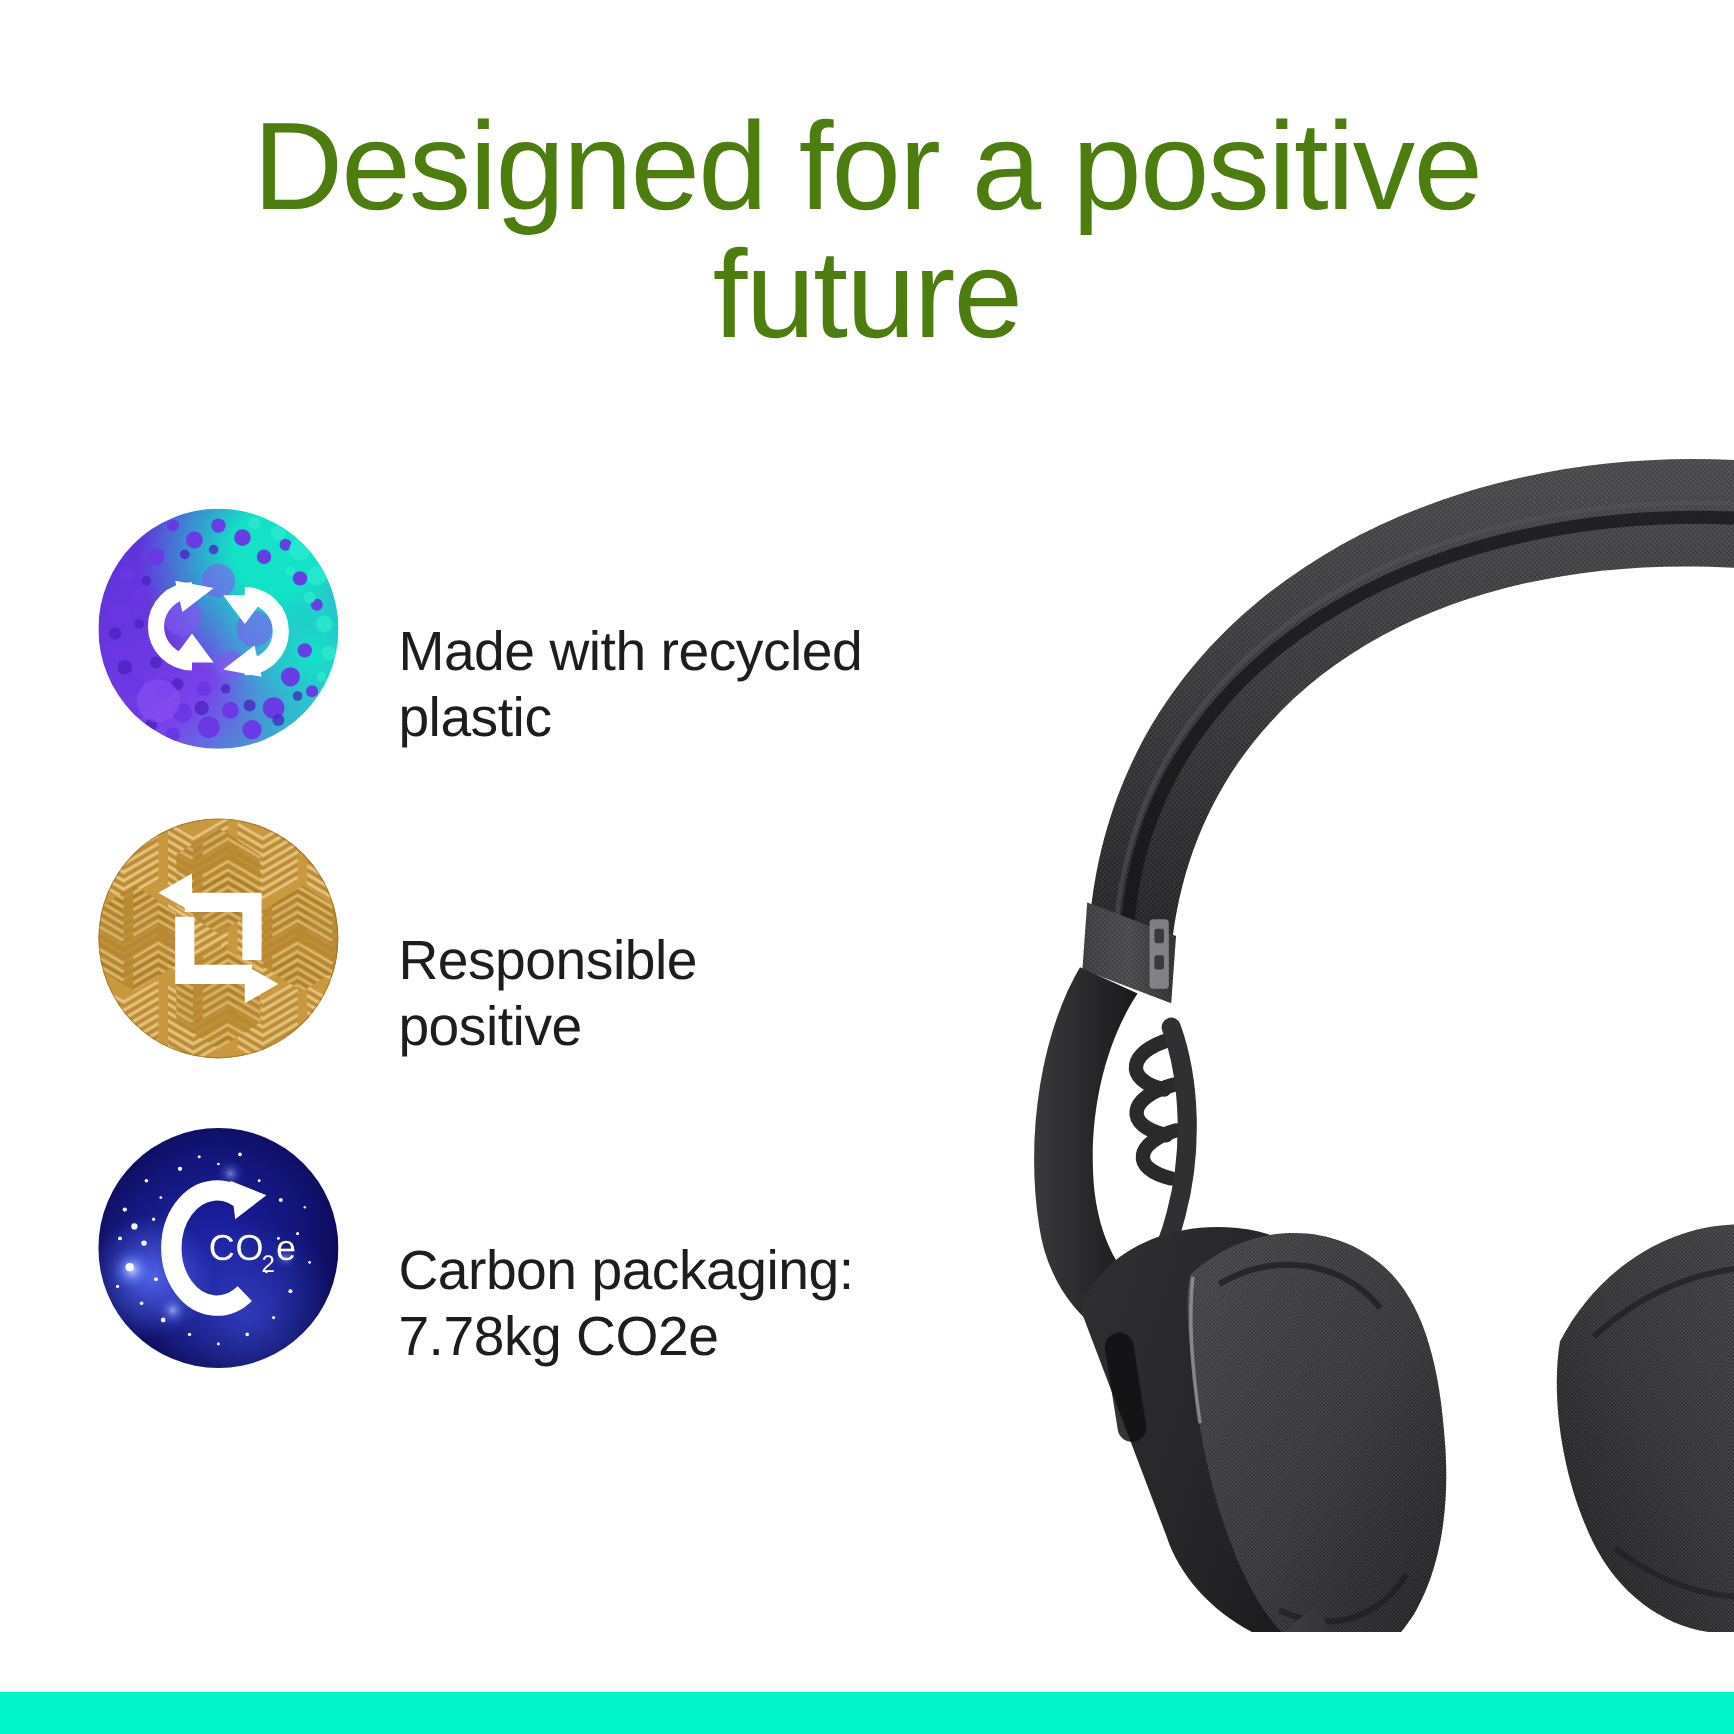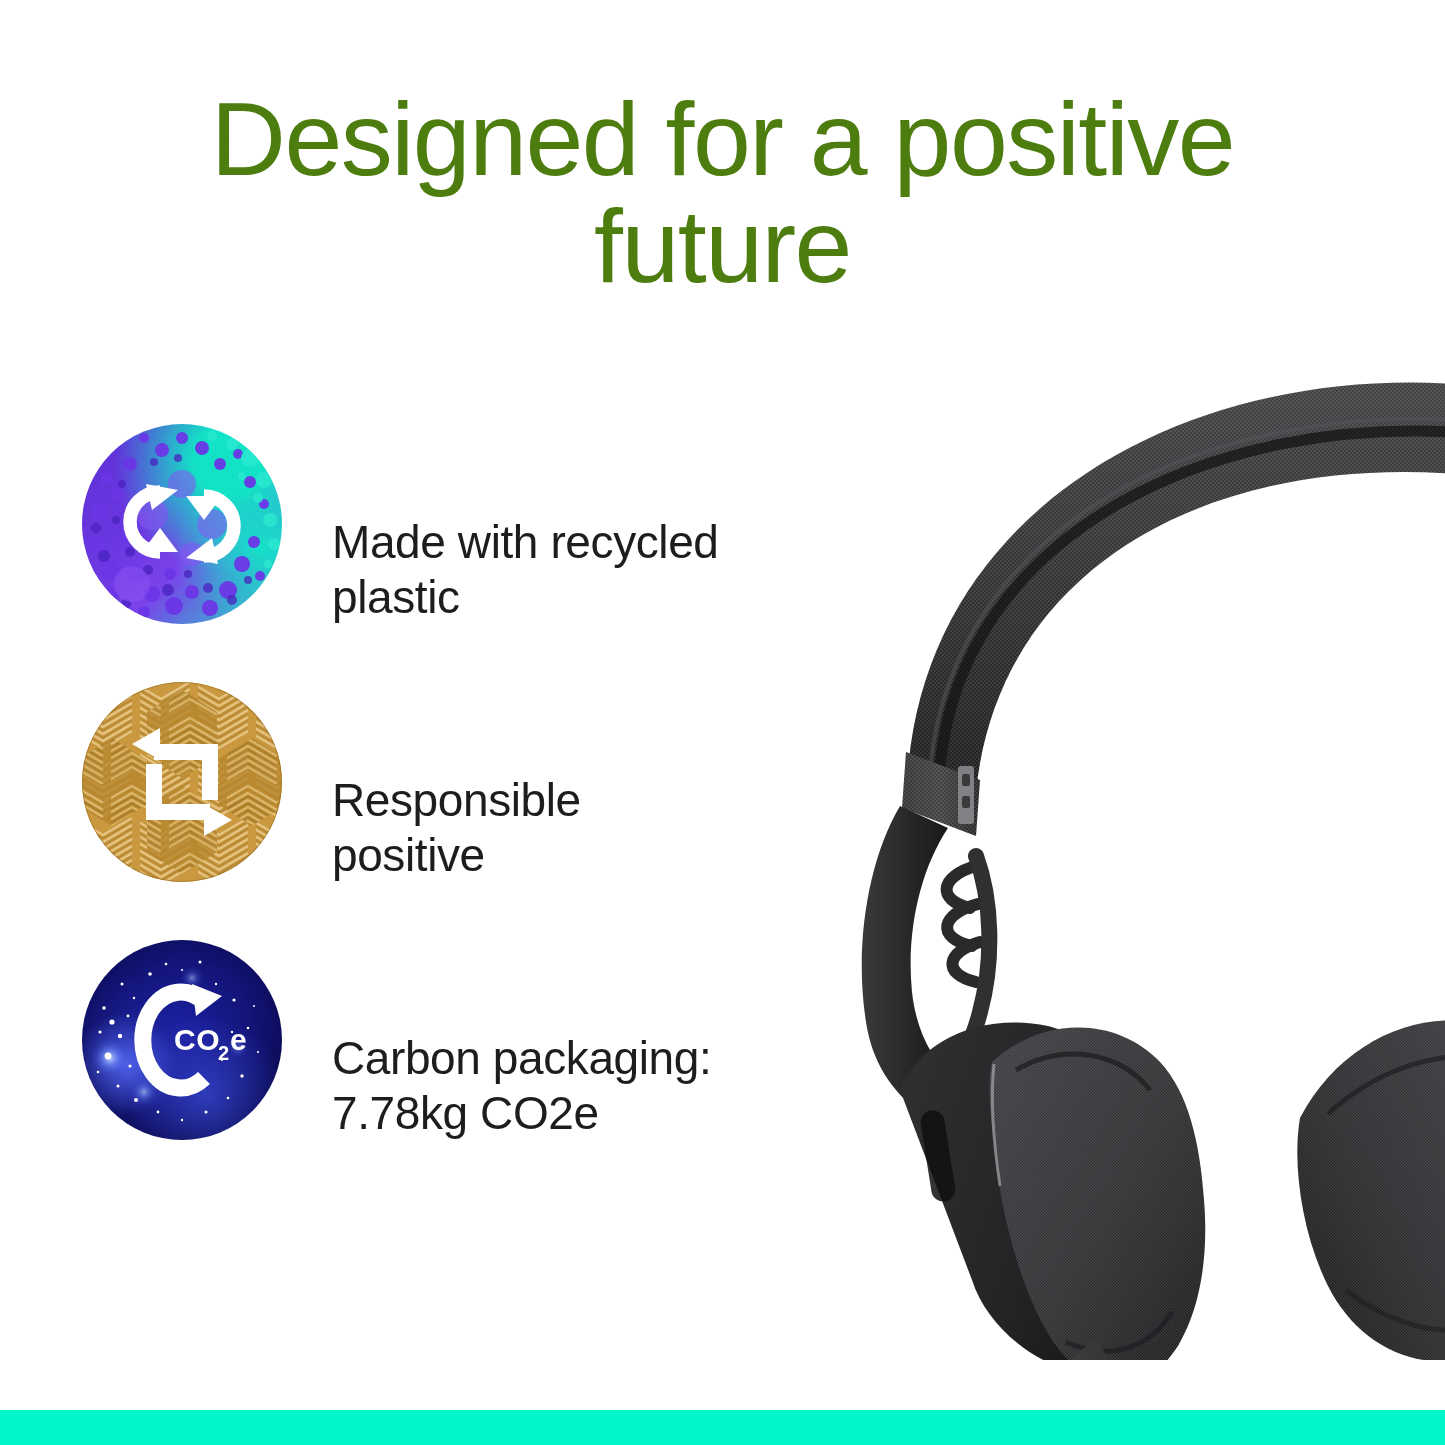--- a/index.html
+++ b/index.html
@@ -51,21 +51,20 @@
     height: 206px;
     margin-bottom: 52px;
   }
   .feature-icon {
     width: 200px;
     height: 200px;
     border-radius: 50%;
     flex: 0 0 200px;
     position: relative;
     overflow: hidden;
-    font-weight: bold;
   }
   .feature-label {
     margin-left: 50px;
     font-size: 46px;
     line-height: 1.18;
     color: #1d1d1f;
     letter-spacing: -0.4px;
     white-space: pre-line;
     font-weight: 400;
   }

